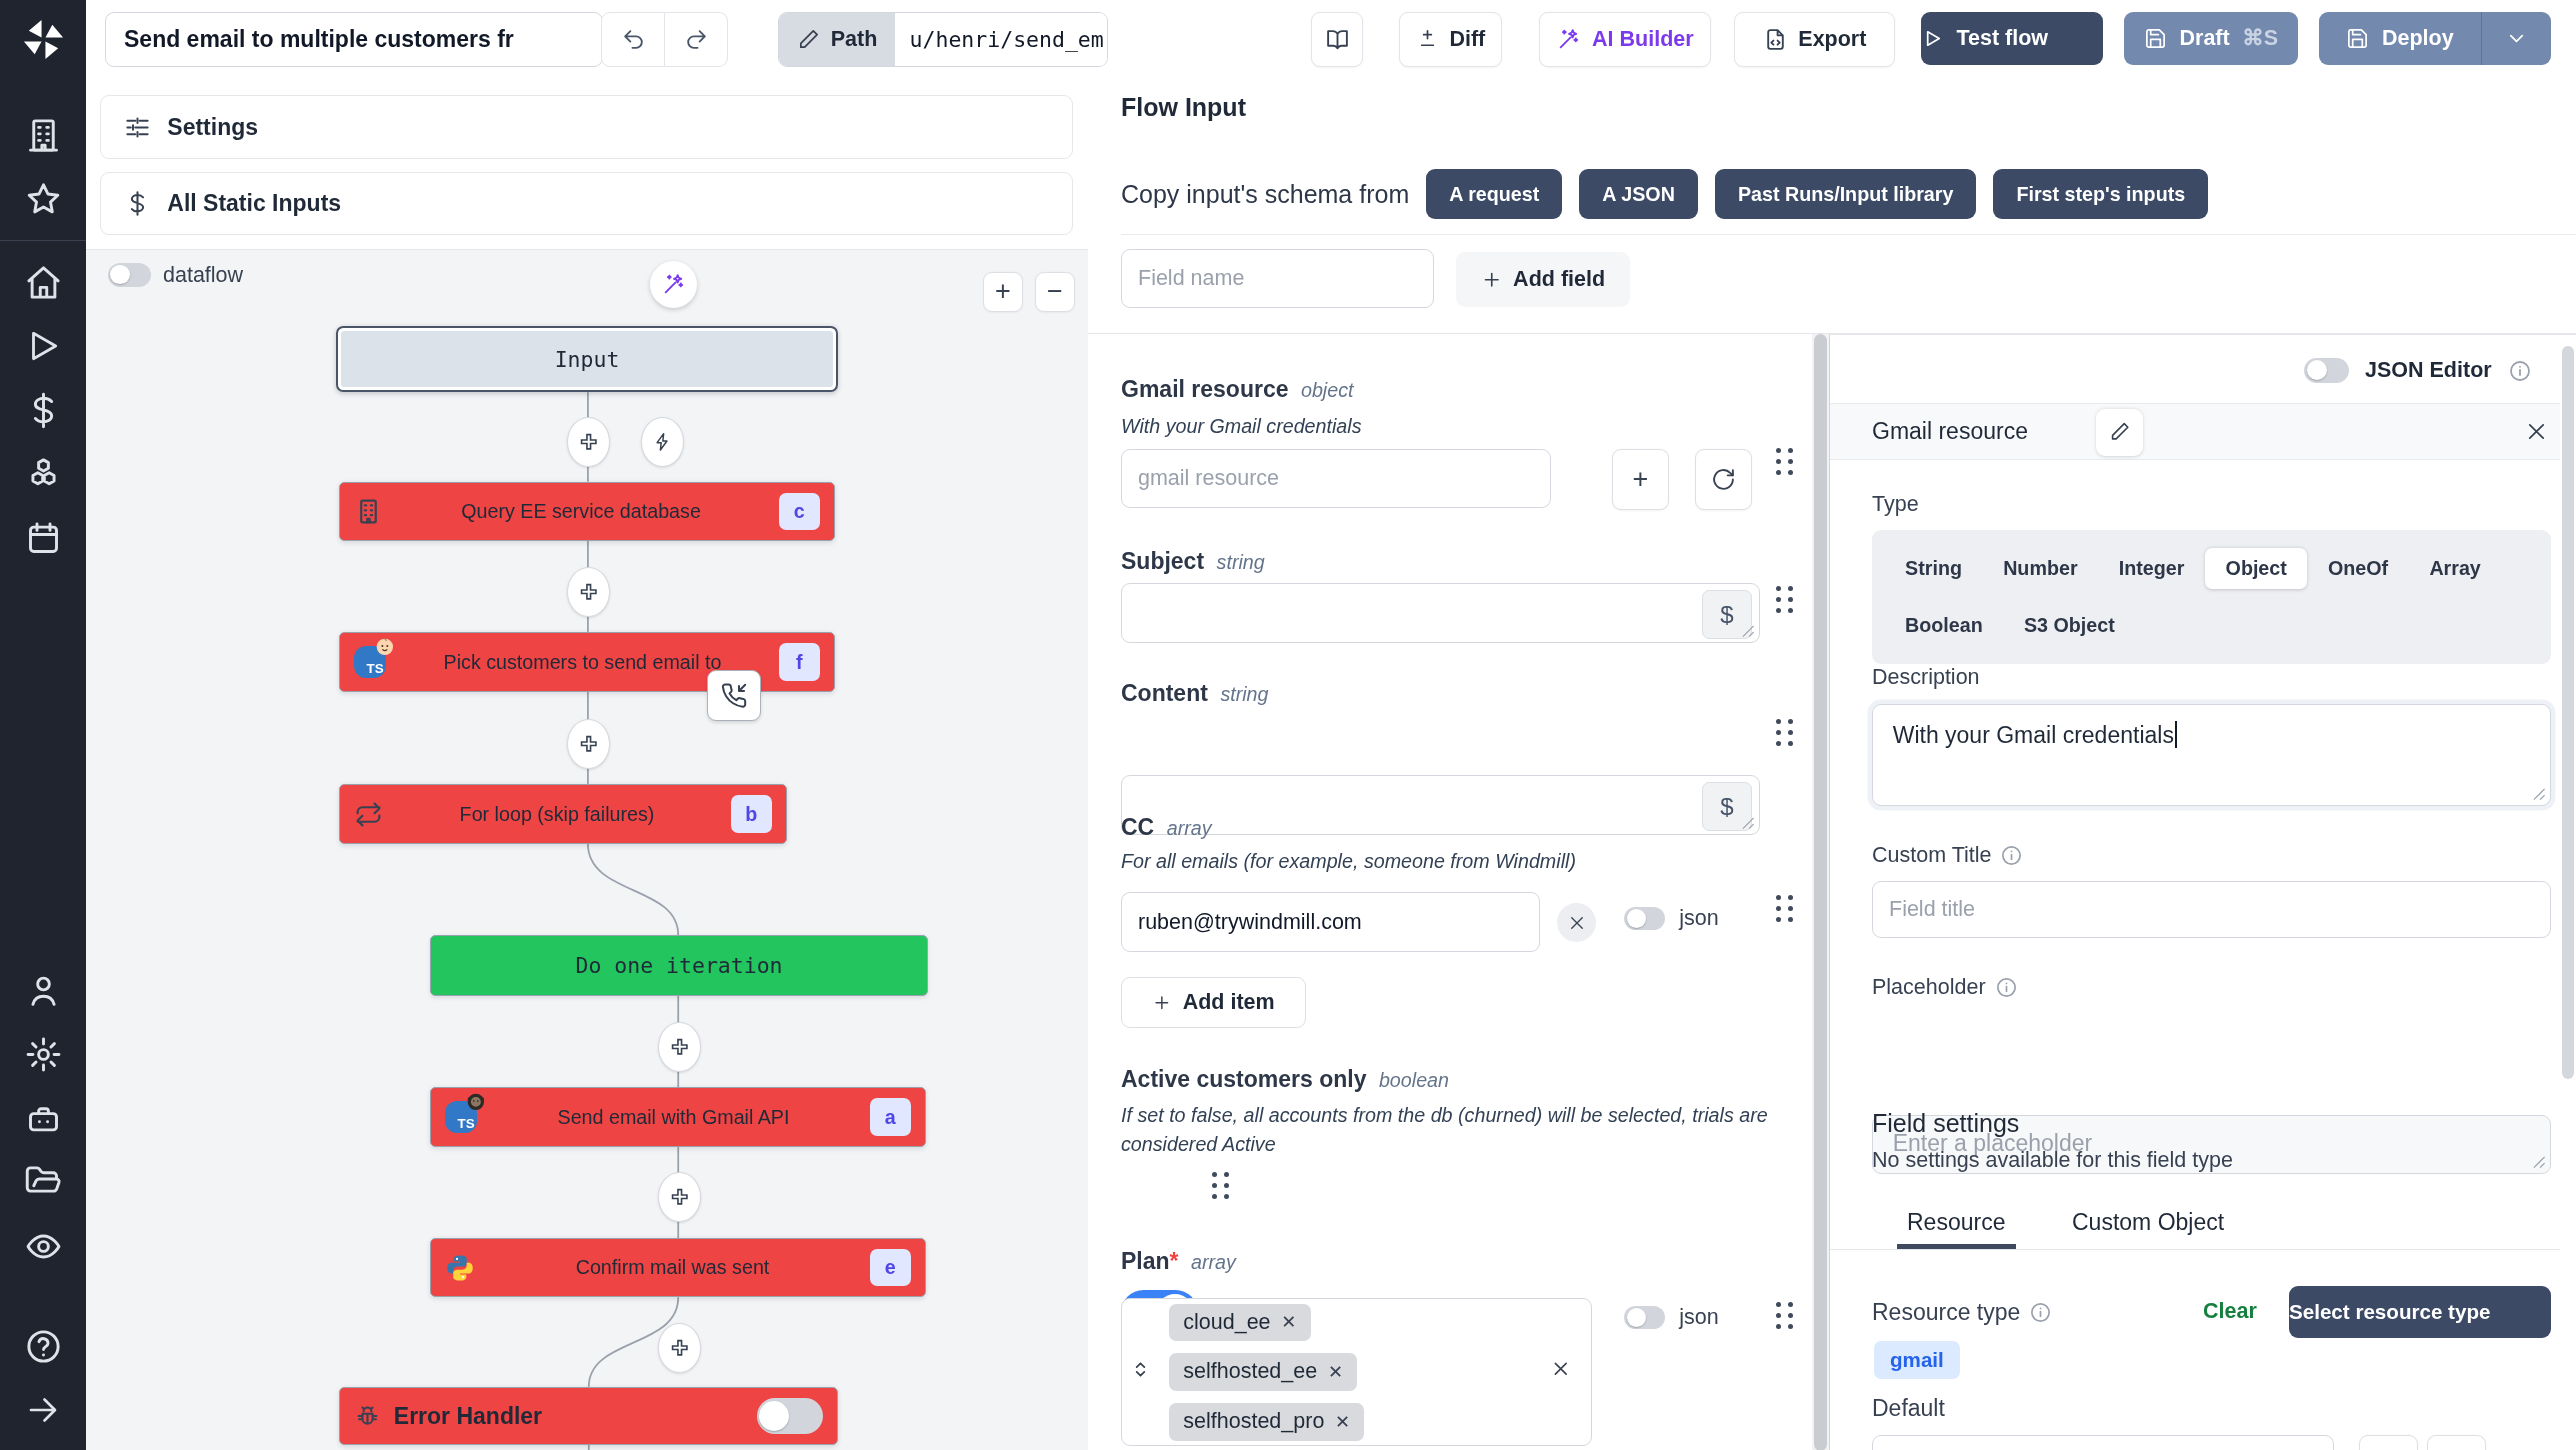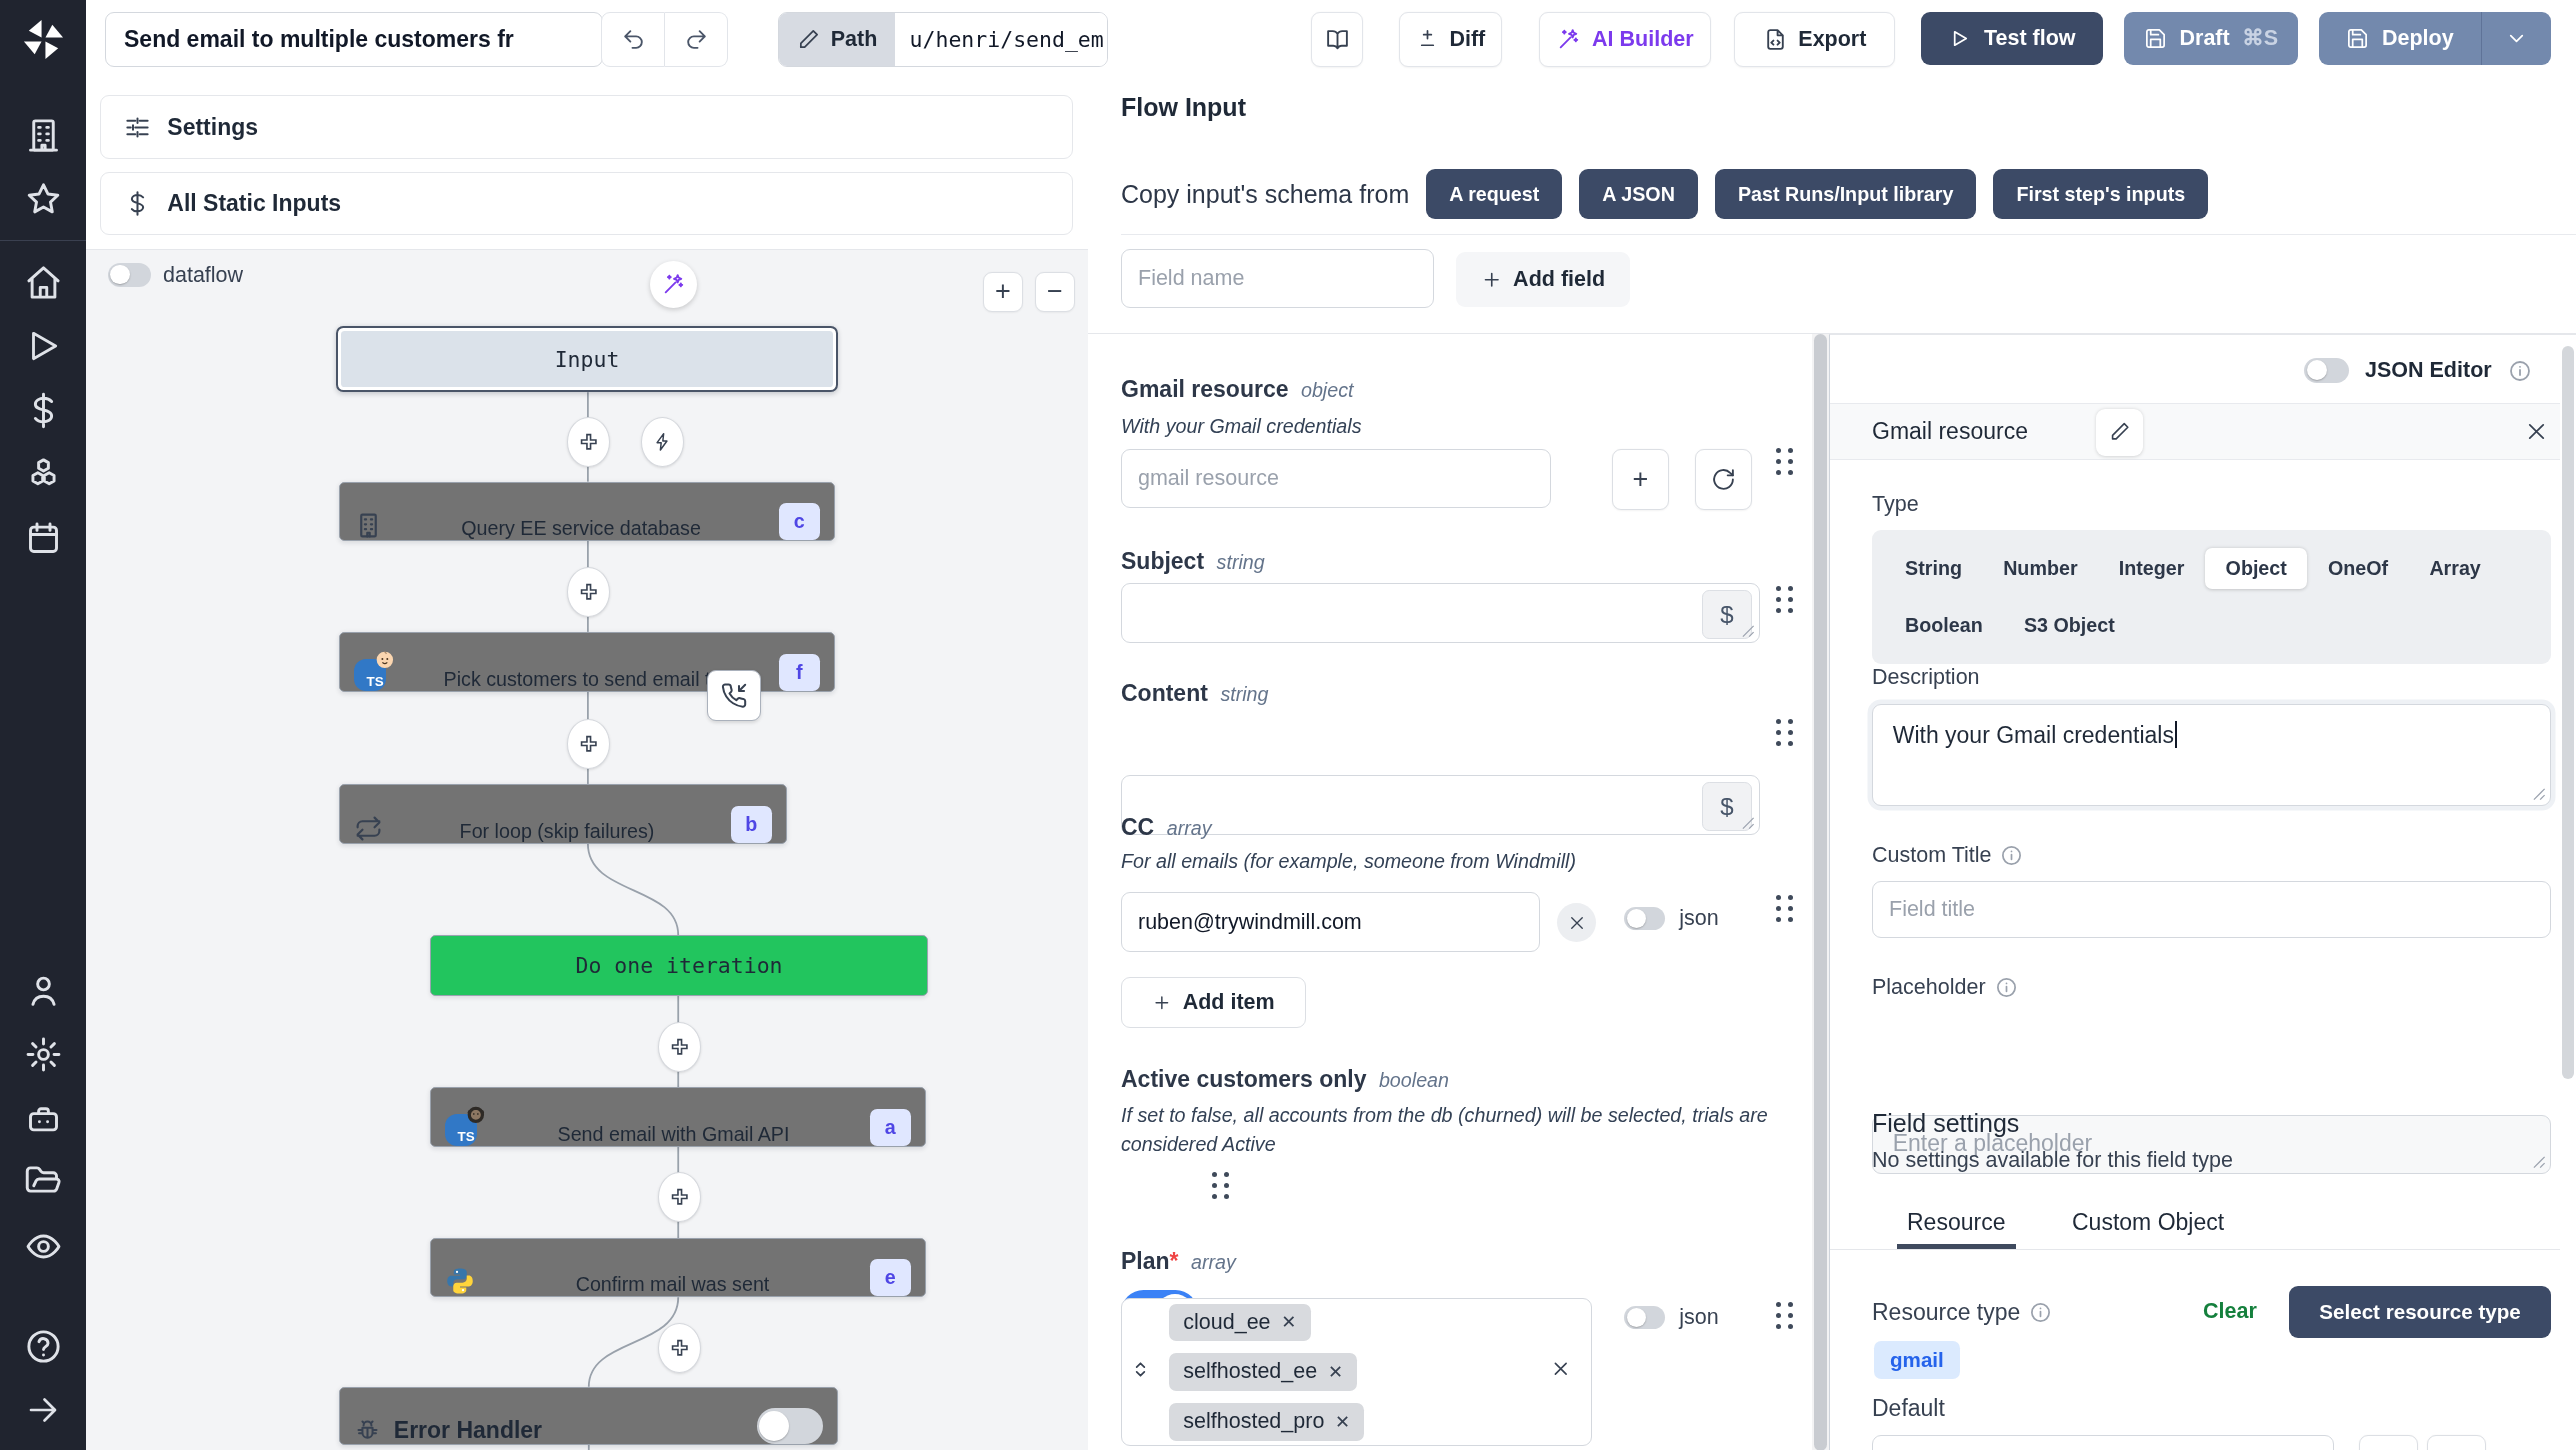--- a/index.html
+++ b/index.html
@@ -13,30 +13,30 @@
   .sidebar{left:0;top:0;width:86px;height:1451px;background:#20242f;display:flex;flex-direction:column;align-items:center}
   .sb-item{width:86px;height:64px;display:flex;align-items:center;justify-content:center;cursor:pointer}
   .sb-div{width:86px;border-top:0.9px solid #3a4050;margin:9px 0}
   
   .topbar{left:86px;top:0;width:2490px;height:78px;background:#fff;border-bottom:0.9px solid #e7e9ee}
   .tb-input{border:0.9px solid #d4d8de;border-radius:9px;background:#fff;font-size:23px;color:#111827;
     display:flex;align-items:center;padding:0 18px;white-space:nowrap;overflow:hidden;font-weight:600}
   .grp-btn{display:flex;align-items:center;justify-content:center;background:#fff;border:0.9px solid #e2e5ea}
   .btn-outline{display:flex;align-items:center;justify-content:center;gap:10.7px;background:#fff;border:0.9px solid #e2e5ea;
     border-radius:9px;font-weight:700;font-size:21.5px;color:#1f2937;box-shadow:0 0.9px 1.8px rgba(0,0,0,.05);cursor:pointer}
-  .btn-dark{background:#3c4a66;color:#fff;border-radius:9px;display:flex;align-items:center;justify-content:center;
+  .btn-dark{background:#3c4a66;color:#fff;border-radius:9px;display:flex;align-items:center;justify-content:flex-start;
     gap:12.5px;font-weight:700;font-size:21.5px;cursor:pointer}
   .btn-slate{background:#7389ad;color:#fff;border-radius:9px;display:flex;align-items:center;justify-content:center;
     gap:12.5px;font-weight:700;font-size:21.5px;cursor:pointer}
   
   .leftpanel{left:86px;top:78px;width:1002px;height:171px;background:#fff;border-right:0.9px solid #e5e7eb}
   .lp-box{left:14.3px;width:973px;border:0.9px solid #e5e7eb;border-radius:9px;background:#fff;display:flex;
     align-items:center;gap:16px;padding:0 23px;font-weight:700;font-size:23px;color:#1f2937;cursor:pointer;box-sizing:border-box}
   .graph{left:86px;top:249px;width:1002px;height:1202px;background:#f3f4f6;border-top:0.9px solid #e5e7eb;border-right:0.9px solid #e5e7eb}
-  .node{display:flex;align-items:flex-end;background:#737373;border:0.9px solid #99a1ac;border-radius:5.4px;
+  .node{display:flex;align-items:center;background:#ef4444;border:0.9px solid #99a1ac;border-radius:5.4px;
     box-shadow:0 1.8px 5.4px rgba(15,23,42,.12);padding:0 14.3px;font-size:19.7px;color:#1f2937;box-sizing:border-box;cursor:pointer}
   .nlabel{flex:1;text-align:center;overflow:hidden;white-space:nowrap}
   .nbadge{background:#e0e7ff;color:#4f46e5;font-weight:700;font-size:19.7px;border-radius:7.2px;padding:7.2px 0;width:41px;text-align:center}
   .mono{font-family:"DejaVu Sans Mono",monospace}
   .pluscircle{position:absolute;width:41px;height:48px;background:#fff;border:0.9px solid #d5d8dd;border-radius:50%;
     display:flex;align-items:center;justify-content:center;box-shadow:0 0.9px 2.7px rgba(0,0,0,.12);cursor:pointer}
   .tsicon{position:relative;width:32px;height:32px;background:#3178c6;border-radius:12px;flex:none}
   .tsicon span{position:absolute;right:2.7px;bottom:1.8px;color:#fff;font-weight:700;font-size:13.4px}
   .ovemoji{position:absolute;right:-8px;top:-9px;width:19.7px;height:19.7px;border-radius:50%}
   

